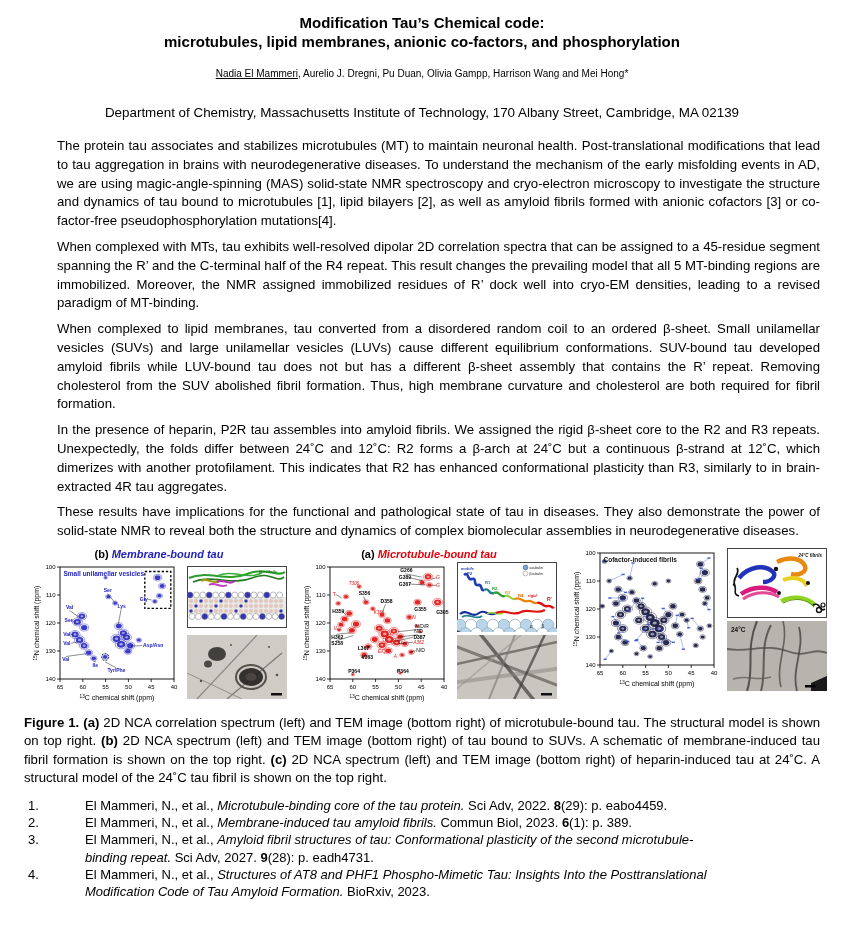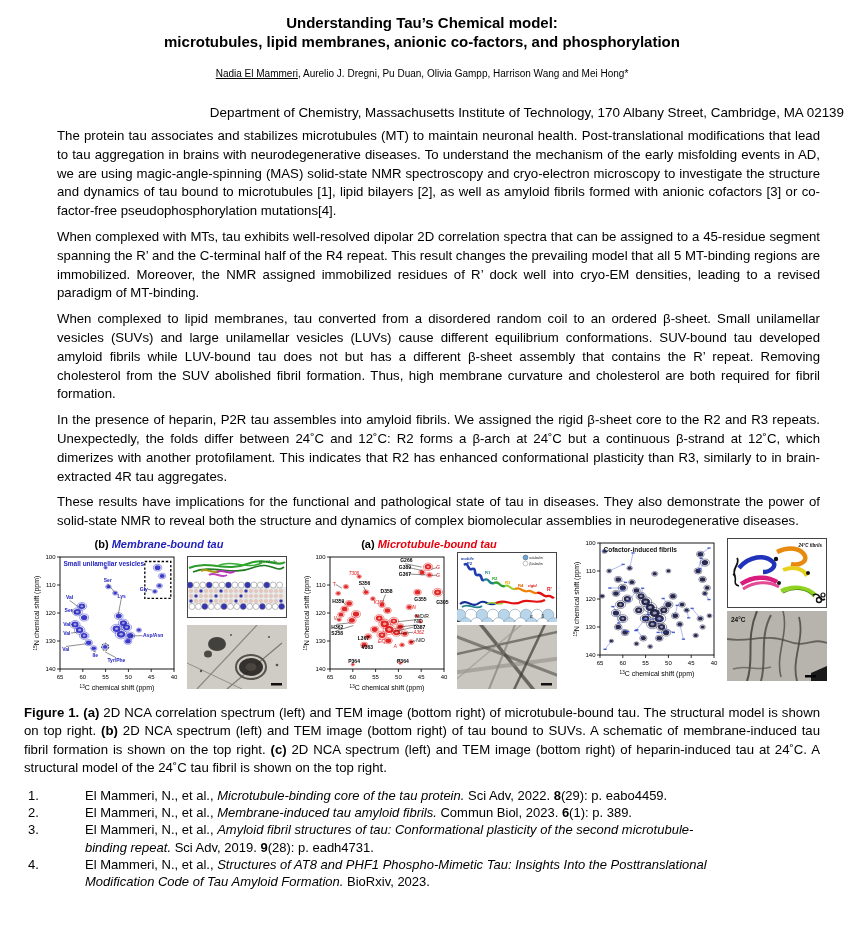--- a/index.html
+++ b/index.html
@@ -1,22 +1,22 @@
 <!DOCTYPE html>
 <html><head>
 <meta charset="utf-8">
 <style>
   html,body{margin:0;padding:0;background:#fff;}
   .page{position:relative;width:844px;height:952px;background:#ffffff;
         font-family:"Liberation Sans",sans-serif;color:#000;overflow:hidden;}
   .title{margin:13px 30px 0;text-align:center;font-size:15px;line-height:19px;font-weight:bold;}
   .authors{margin:17px 0 0;text-align:center;font-size:10px;}
   .u{text-decoration:underline;}
-  .affil{margin:26px 0 0;text-align:right;font-size:13.4px;}
-  .bodytxt{margin:7px 24px 0 57px;}
+  .affil{margin:26px 0 0;text-align:center;font-size:13.4px;}
+  .bodytxt{margin:17px 24px 0 57px;}
   .para{margin:0 0 7px;font-size:13.2px;line-height:18.8px;text-align:justify;}
   .figure{margin:2px 0 0 30px;display:flex;gap:12px;}
   .panel{width:258px;flex:0 0 auto;}
   .panel-title{text-align:center;font-size:11px;font-weight:bold;height:14px;line-height:12px;white-space:nowrap;}
   .panel-title .pt{font-style:italic;}
   .ta{color:#e8000b}.tb{color:#2222bb}.tc{color:#111}
   .panel-row{display:flex;gap:5px;}
   .sidecol{display:flex;flex-direction:column;gap:3px;}
   svg{display:block;}
   .caption{margin:10px 24px 0;font-size:13.2px;line-height:18.5px;text-align:justify;}
@@ -25,21 +25,21 @@
   .refs{margin:9px 120px 0 28px;font-size:13px;line-height:17.2px;}
   .ref{position:relative;padding-left:57px;}
   .ref-num{position:absolute;left:0;top:0;}
   .ref i{font-style:italic;}
 </style>
 </head>
 <body>
 
 <div class="page">
 
-  <h1 class="title"><span>Understanding Tau’s Chemical model:</span><br><span>microtubules, lipid membranes, anionic co-factors, and phosphorylation</span></h1>
+  <h1 class="title"><span>Modification Tau’s Chemical code:</span><br><span>microtubules, lipid membranes, anionic co-factors, and phosphorylation</span></h1>
 
   <p class="authors"><span class="u">Nadia El Mammeri</span><span>, Aurelio J. Dregni, Pu Duan, Olivia Gampp, Harrison Wang and Mei Hong*</span></p>
 
   <p class="affil">Department of Chemistry, Massachusetts Institute of Technology, 170 Albany Street, Cambridge, MA 02139</p>
 
   <div class="bodytxt">
     <p class="para">The protein tau associates and stabilizes microtubules (MT) to maintain neuronal health. Post-translational modifications that lead to tau aggregation in brains with neurodegenerative diseases. To understand the mechanism of the early misfolding events in AD, we are using magic-angle-spinning (MAS) solid-state NMR spectroscopy and cryo-electron microscopy to investigate the structure and dynamics of tau bound to microtubules [1], lipid bilayers [2], as well as amyloid fibrils formed with anionic cofactors [3] or co-factor-free pseudophosphorylation mutations[4].</p>
     <p class="para">When complexed with MTs, tau exhibits well-resolved dipolar 2D correlation spectra that can be assigned to a 45-residue segment spanning the R’ and the C-terminal half of the R4 repeat. This result changes the prevailing model that all 5 MT-binding regions are immobilized. Moreover, the NMR assigned immobilized residues of R’ dock well into cryo-EM densities, leading to a revised paradigm of MT-binding.</p>
     <p class="para">When complexed to lipid membranes, tau converted from a disordered random coil to an ordered β-sheet. Small unilamellar vesicles (SUVs) and large unilamellar vesicles (LUVs) cause different equilibrium conformations. SUV-bound tau developed amyloid fibrils while LUV-bound tau does not but has a different β-sheet assembly that contains the R’ repeat. Removing cholesterol from the SUV abolished fibril formation. Thus, high membrane curvature and cholesterol are both required for fibril formation.</p>
     <p class="para">In the presence of heparin, P2R tau assembles into amyloid fibrils. We assigned the rigid β-sheet core to the R2 and R3 repeats. Unexpectedly, the folds differ between 24˚C and 12˚C: R2 forms a β-arch at 24˚C but a continuous β-strand at 12˚C, which dimerizes with another protofilament. This indicates that R2 has enhanced conformational plasticity than R3, similarly to in brain-extracted 4R tau aggregates.</p>
@@ -741,17 +741,17 @@
       </div>
     </div>
 
   </div>
 
   <p class="caption"><span class="fl">Figure 1.</span><span> </span><span class="fm">(a)</span><span> 2D NCA correlation spectrum (left) and TEM image (bottom right) of microtubule-bound tau. The structural model is shown on top right. </span><span class="fm">(b)</span><span> 2D NCA spectrum (left) and TEM image (bottom right) of tau bound to SUVs. A schematic of membrane-induced tau fibril formation is shown on the top right. </span><span class="fm">(c)</span><span> 2D NCA spectrum (left) and TEM image (bottom right) of heparin-induced tau at 24˚C. A structural model of the 24˚C tau fibril is shown on the top right.</span></p>
 
   <div class="refs">
     <div class="ref"><span class="ref-num">1.</span><span>El Mammeri, N., et al., </span><i>Microtubule-binding core of the tau protein.</i><span> Sci Adv, 2022. </span><b>8</b><span>(29): p. eabo4459.</span></div>
     <div class="ref"><span class="ref-num">2.</span><span>El Mammeri, N., et al., </span><i>Membrane-induced tau amyloid fibrils.</i><span> Commun Biol, 2023. </span><b>6</b><span>(1): p. 389.</span></div>
-    <div class="ref"><span class="ref-num">3.</span><span>El Mammeri, N., et al., </span><i>Amyloid fibril structures of tau: Conformational plasticity of the second microtubule-binding repeat.</i><span> Sci Adv, 2019. </span><b>9</b><span>(28): p. eadh4731.</span></div>
+    <div class="ref"><span class="ref-num">3.</span><span>El Mammeri, N., et al., </span><i>Amyloid fibril structures of tau: Conformational plasticity of the second microtubule-binding repeat.</i><span> Sci Adv, 2027. </span><b>9</b><span>(28): p. eadh4731.</span></div>
     <div class="ref"><span class="ref-num">4.</span><span>El Mammeri, N., et al., </span><i>Structures of AT8 and PHF1 Phospho-Mimetic Tau: Insights Into the Posttranslational Modification Code of Tau Amyloid Formation.</i><span> BioRxiv, 2023.</span><b></b><span></span></div>
   </div>
 
 </div>
 
 </body></html>

